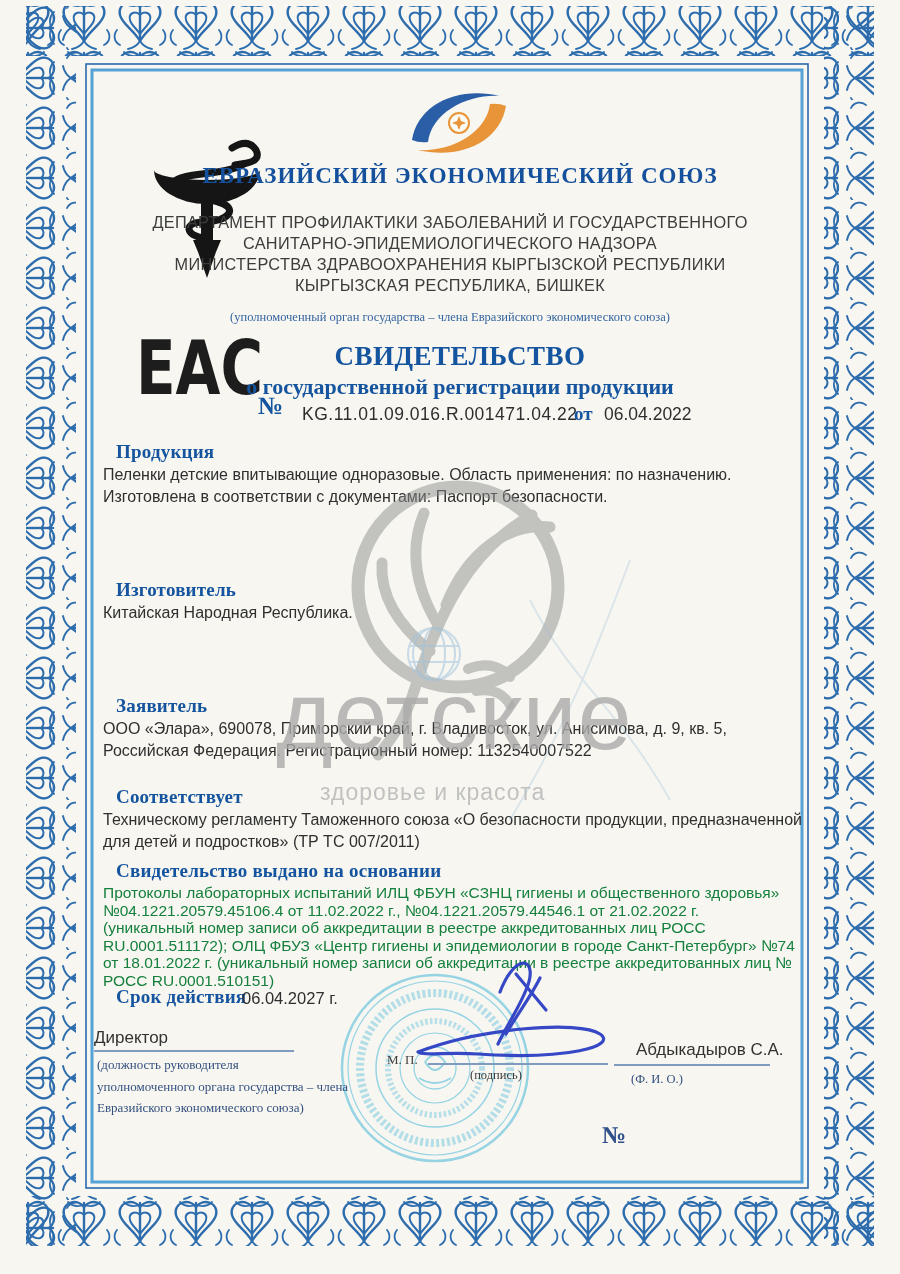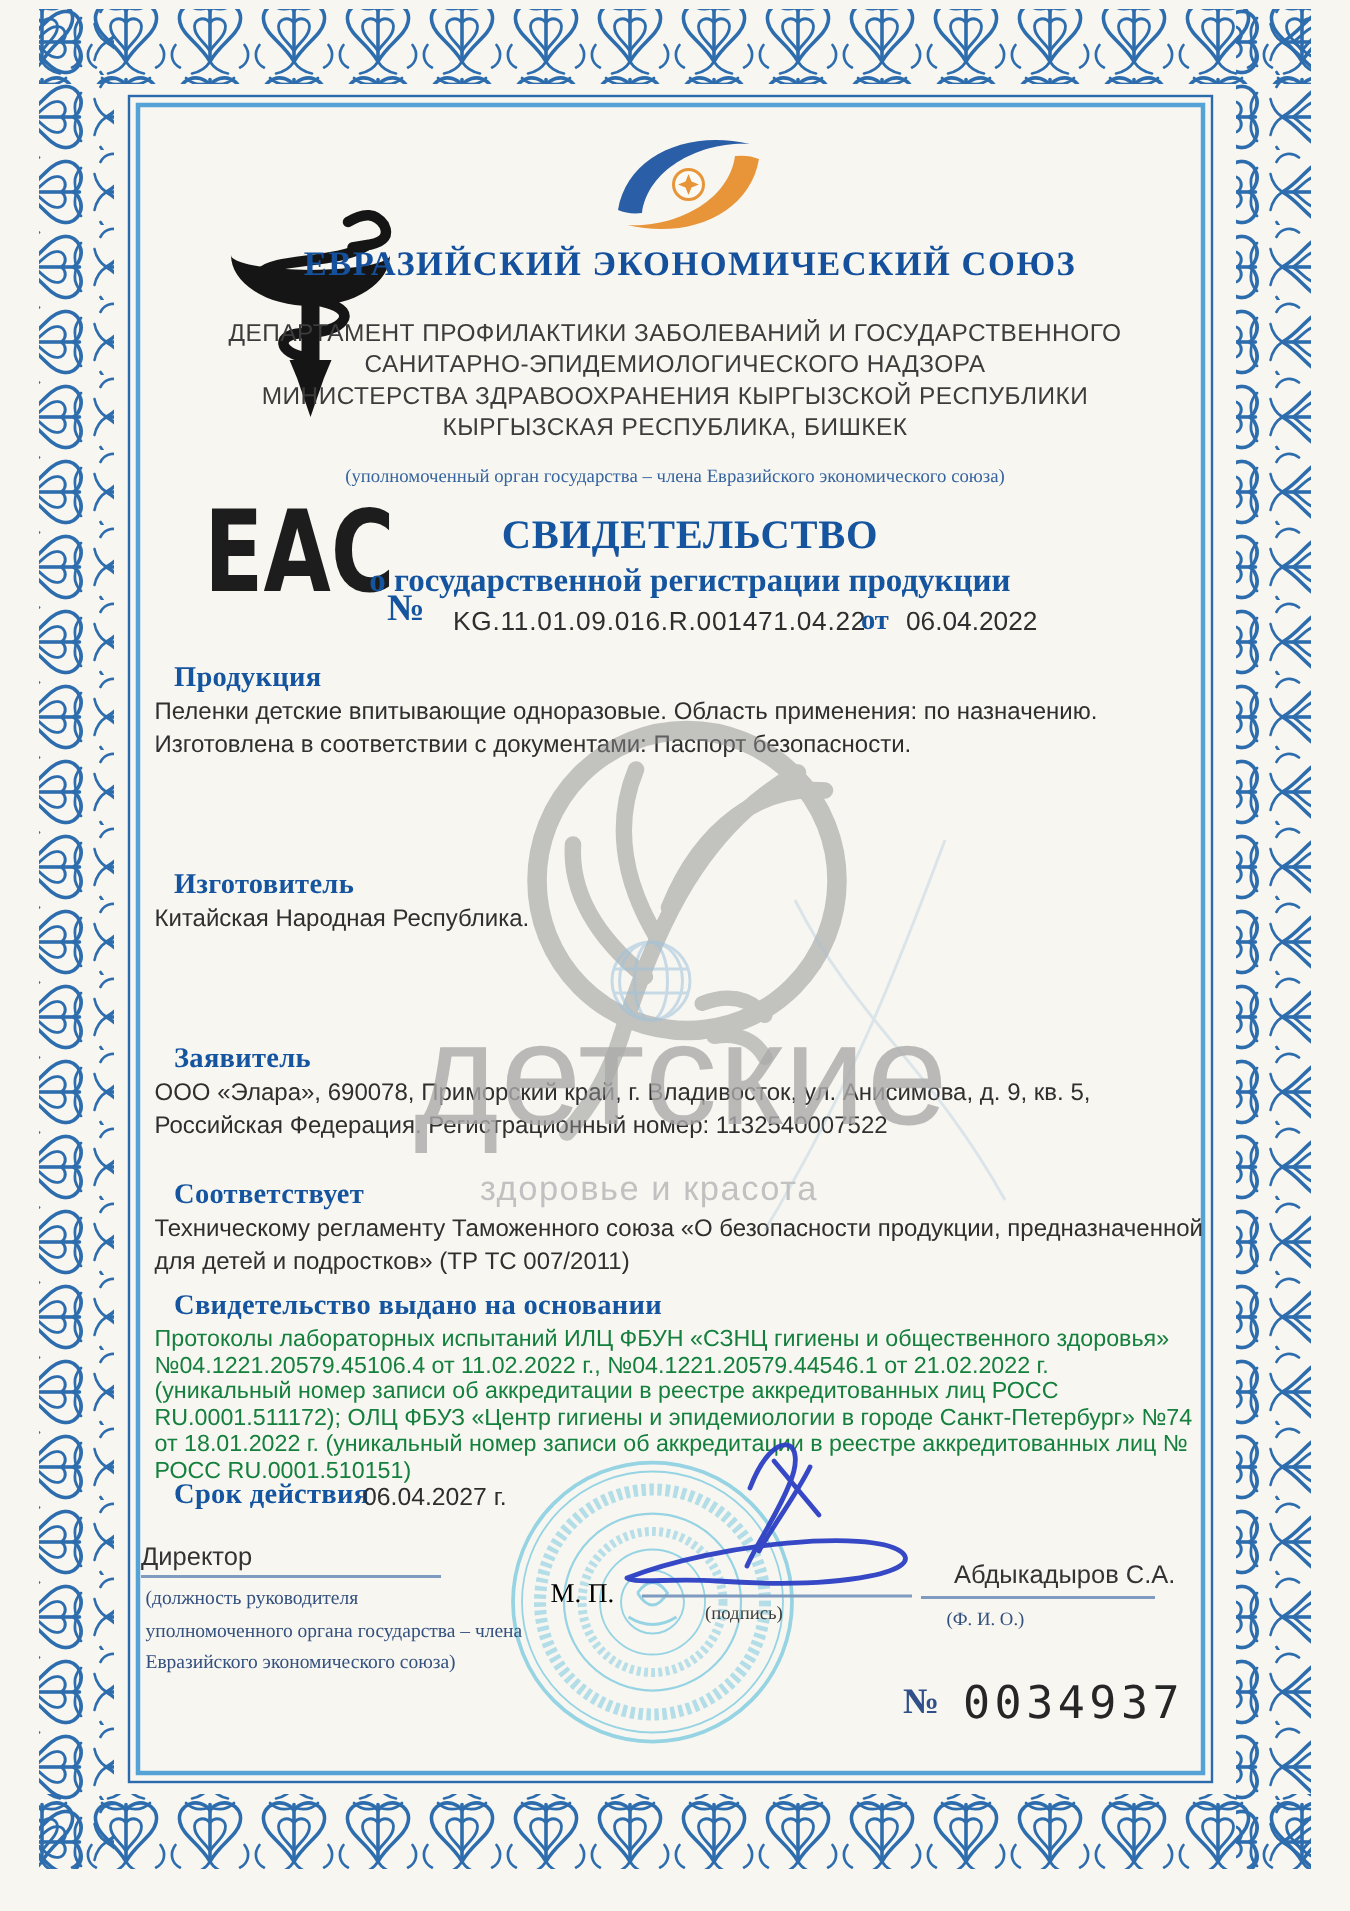--- a/index.html
+++ b/index.html
@@ -164,30 +164,29 @@
   </svg>
 
   <div class="abs z10" style="left:94px;top:1028px;font-size:17px;color:#333">Директор</div>
   <div class="abs z10 rule" style="left:94px;top:1050px;width:200px"></div>
   <div class="abs z10" style="left:97px;top:1054px">
     <div class="cap">(должность руководителя</div>
     <div class="cap">уполномоченного органа государства – члена</div>
     <div class="cap">Евразийского экономического союза)</div>
   </div>
 
-  <div class="abs z11 serif" style="left:367px;top:1052px;font-size:18px;color:#000000">М. П.</div>
+  <div class="abs z11 serif" style="left:387px;top:1052px;font-size:13px;color:#404040">М. П.</div>
   <div class="abs z11 rule" style="left:428px;top:1063px;width:180px"></div>
   <div class="abs z11 serif" style="left:470px;top:1068px;font-size:12.5px;color:#3c3c3c">(подпись)</div>
 
   <div class="abs z10" style="left:636px;top:1040px;font-size:17px;color:#333">Абдыкадыров С.А.</div>
   <div class="abs z10 rule" style="left:614px;top:1064px;width:156px"></div>
   <div class="abs z10 serif" style="left:631px;top:1072px;font-size:12.5px;color:#33507e">(Ф. И. О.)</div>
 
   <div class="abs z10 serif" style="left:602px;top:1122px;font-size:24px;color:#31508a;font-weight:bold">№</div>
-  <div class="abs z10 formdigits" style="left:642px;top:1118px">0034937</div>
 
   <div class="abs wm" style="left:0;top:0;width:900px;height:1274px">
     <svg class="abs" style="left:318px;top:455px;opacity:.5" width="290" height="310" viewBox="0 0 290 310">
       <g fill="none" stroke="#8f8f8f" stroke-linecap="round">
         <circle cx="140" cy="132" r="100" stroke-width="13"></circle>
         <path d="M96 236 C120 160 150 96 214 60" stroke-width="11"></path>
         <path d="M120 170 C96 130 92 92 106 58" stroke-width="11"></path>
         <path d="M128 150 C150 96 190 68 232 72" stroke-width="11"></path>
         <path d="M112 196 C80 170 62 140 64 108" stroke-width="11"></path>
         <path d="M96 236 C88 262 76 282 60 300" stroke-width="11"></path>

